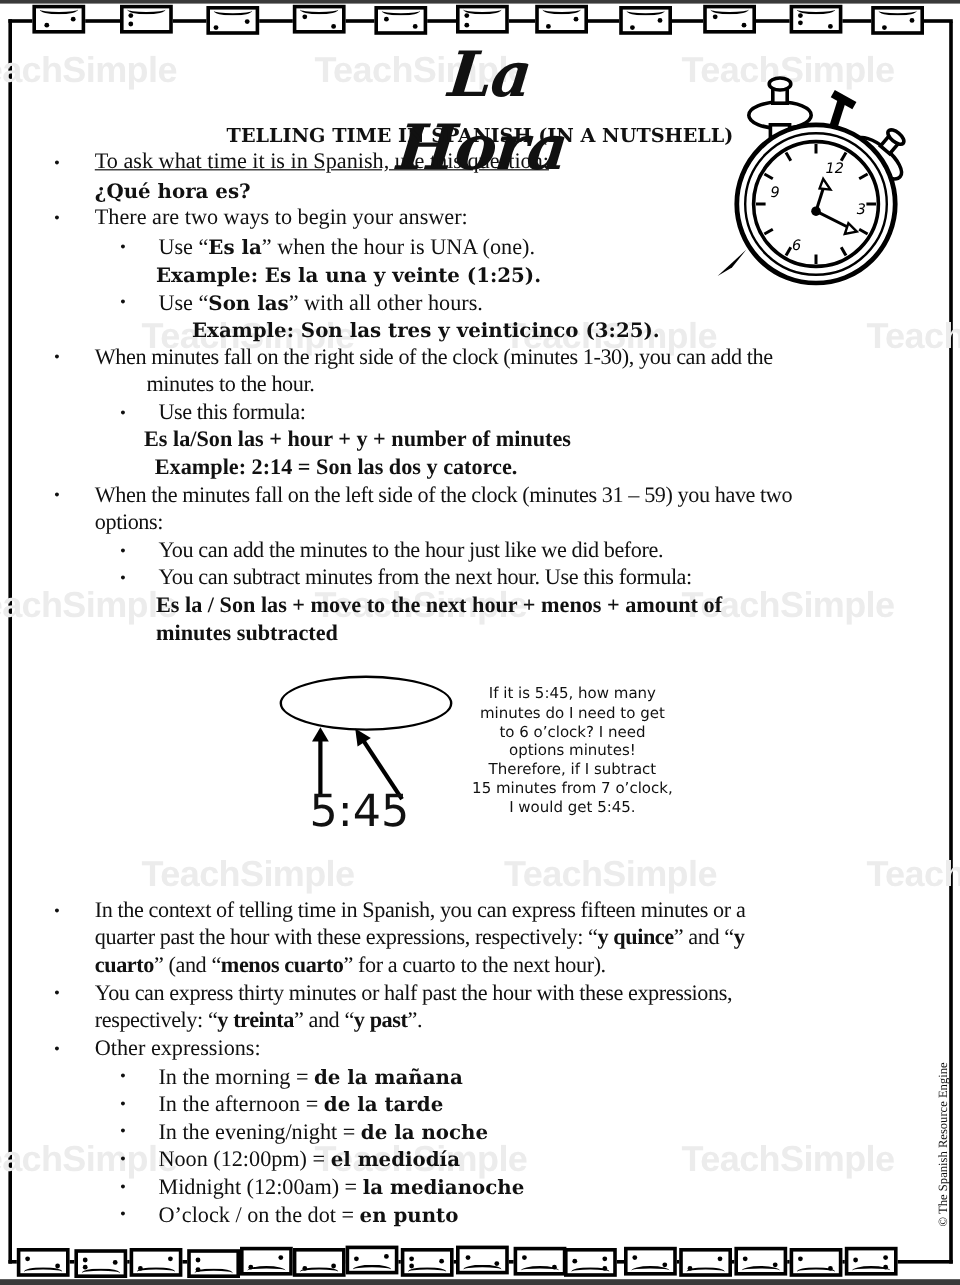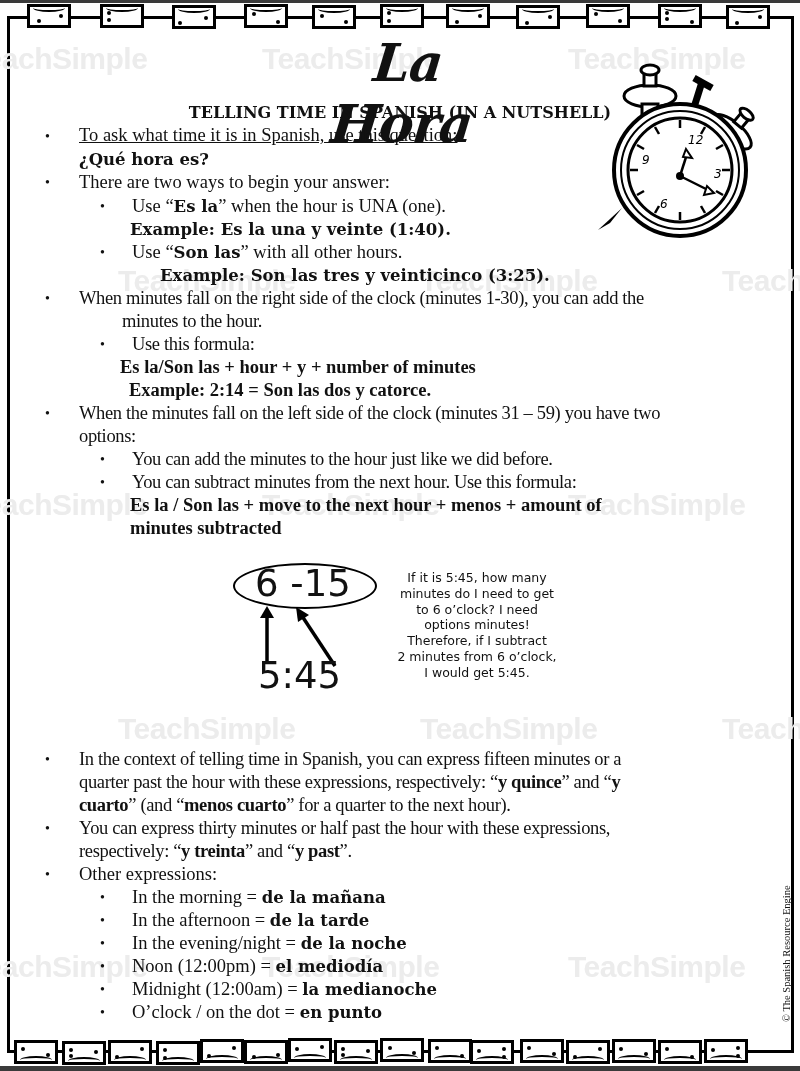--- a/index.html
+++ b/index.html
@@ -273,21 +273,21 @@
   <div class="line" style="left:79px;top:124px;text-decoration:underline;">To ask what time it is in Spanish, use this question:</div>
   <div class="line slab-b" style="left:79px;top:148px;">¿Qué hora es?</div>
 
   <span class="bullet" style="left:45px;top:171px;">•</span>
   <div class="line" style="left:79px;top:171px;">There are two ways to begin your answer:</div>
 
   <span class="bullet" style="left:100px;top:195px;">•</span>
   <div class="line" style="left:132px;top:195px;">
     <span>Use “</span><span class="slab-b">Es la</span><span>” when the hour is UNA (one).</span>
   </div>
-  <div class="line slab-b" style="left:130px;top:218px;">Example: Es la una y veinte (1:40).</div>
+  <div class="line slab-b" style="left:130px;top:218px;">Example: Es la una y veinte (1:25).</div>
 
   <span class="bullet" style="left:100px;top:241px;">•</span>
   <div class="line" style="left:132px;top:241px;">
     <span>Use “</span><span class="slab-b">Son las</span><span>” with all other hours.</span>
   </div>
   <div class="line slab-b" style="left:116px;top:264px;margin-left:44px;">Example: Son las tres y veinticinco (3:25).</div>
 
   <span class="bullet" style="left:45px;top:287px;">•</span>
   <div class="line cond" style="left:79px;top:287px;">When minutes fall on the right side of the clock (minutes 1-30), you can add the</div>
   <div class="line cond" style="left:79px;top:310px;margin-left:43px;">minutes to the hour.</div>
@@ -305,21 +305,21 @@
   <div class="line cond" style="left:132px;top:471px;">You can subtract minutes from the next hour. Use this formula:</div>
   <div class="line b" style="left:130px;top:494px;">Es la / Son las + move to the next hour + menos + amount of</div>
   <div class="line b" style="left:130px;top:517px;">minutes subtracted</div>
 
   <span class="bullet" style="left:45px;top:748px;">•</span>
   <div class="line cond" style="left:79px;top:748px;">In the context of telling time in Spanish, you can express fifteen minutes or a</div>
   <div class="line cond" style="left:79px;top:771px;">
     <span>quarter past the hour with these expressions, respectively: “</span><span class="b">y quince</span><span>” and “</span><span class="b">y</span>
   </div>
   <div class="line cond" style="left:79px;top:794px;">
-    <span class="b">cuarto</span><span>” (and “</span><span class="b">menos cuarto</span><span>” for a quarter to the next hour).</span>
+    <span class="b">cuarto</span><span>” (and “</span><span class="b">menos cuarto</span><span>” for a cuarto to the next hour).</span>
   </div>
 
   <span class="bullet" style="left:45px;top:817px;">•</span>
   <div class="line cond" style="left:79px;top:817px;">You can express thirty minutes or half past the hour with these expressions,</div>
   <div class="line cond" style="left:79px;top:840px;">
     <span>respectively: “</span><span class="b">y treinta</span><span>” and “</span><span class="b">y past</span><span>”.</span>
   </div>
 
   <span class="bullet" style="left:45px;top:863px;">•</span>
   <div class="line" style="left:79px;top:863px;">Other expressions:</div>
@@ -333,32 +333,31 @@
   <span class="bullet" style="left:100px;top:955px;">•</span>
   <div class="line" style="left:132px;top:955px;"><span>Noon (12:00pm) = </span><span class="slab-b">el mediodía</span></div>
   <span class="bullet" style="left:100px;top:978px;">•</span>
   <div class="line" style="left:132px;top:978px;"><span>Midnight (12:00am) = </span><span class="slab-b">la medianoche</span></div>
   <span class="bullet" style="left:100px;top:1001px;">•</span>
   <div class="line" style="left:132px;top:1001px;"><span>O’clock / on the dot = </span><span class="slab-b">en punto</span></div>
 </div>
 
 <div class="diagram">
   <div class="oval"></div>
-  <div class="big-num" style="left:75px;top:4px;">6 -15</div>
   <svg style="position:absolute;left:70px;top:42px;" width="90" height="70" viewBox="0 0 90 70">
     <line x1="17" y1="62" x2="17" y2="12" stroke="#000" stroke-width="3.5"></line>
     <polygon points="17,4 10,16 24,16" fill="#000"></polygon>
     <line x1="85" y1="64" x2="52" y2="14" stroke="#000" stroke-width="3.5"></line>
     <polygon points="46,5 48,20 59,13" fill="#000"></polygon>
   </svg>
   <div class="big-num" style="left:78px;top:96px;">5:45</div>
   <div class="explain">
     <div>If it is 5:45, how many</div>
     <div>minutes do I need to get</div>
     <div>to 6 o’clock? I need</div>
     <div>options minutes!</div>
     <div>Therefore, if I subtract</div>
-    <div>2 minutes from 6 o’clock,</div>
+    <div>15 minutes from 7 o’clock,</div>
     <div>I would get 5:45.</div>
   </div>
 </div>
 
 <div class="copyright">© The Spanish Resource Engine</div>
 
 </body></html>

